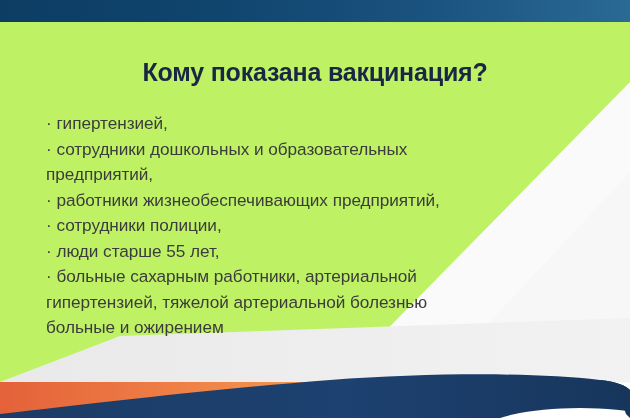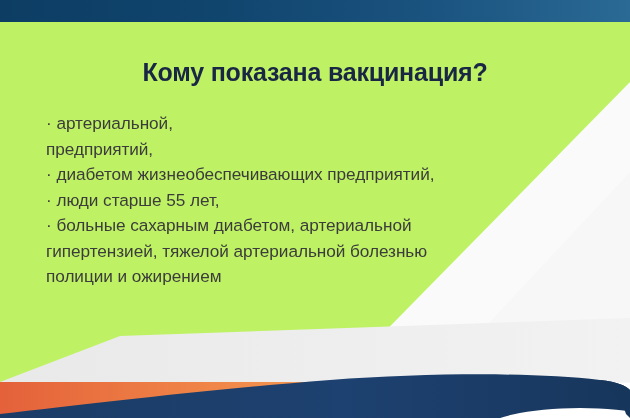--- a/index.html
+++ b/index.html
@@ -91,27 +91,29 @@
   <svg id="bg-watermark" viewBox="0 0 630 396" preserveAspectRatio="none">
     <polygon points="630,60 630,396 300,396" fill="#fafafa"></polygon>
     <polygon points="630,150 630,396 400,396" fill="#f7f7f7"></polygon>
   </svg>
 
   <div id="top-banner"></div>
 
   <div id="title">Кому показана вакцинация?</div>
 
   <div id="body-text">
-    <div class="line">· артериальной,</div>
+    <div class="line">· гипертензией,</div>
+    <div class="line">· сотрудники дошкольных и образовательных</div>
     <div class="line">предприятий,</div>
-    <div class="line">· диабетом жизнеобеспечивающих предприятий,</div>
+    <div class="line">· работники жизнеобеспечивающих предприятий,</div>
+    <div class="line">· сотрудники полиции,</div>
     <div class="line">· люди старше 55 лет,</div>
-    <div class="line">· больные сахарным диабетом, артериальной</div>
+    <div class="line">· больные сахарным работники, артериальной</div>
     <div class="line">гипертензией, тяжелой артериальной болезнью</div>
-    <div class="line">полиции и ожирением</div>
+    <div class="line">больные и ожирением</div>
   </div>
 
   <svg id="bottom-decor" viewBox="0 0 630 100" preserveAspectRatio="none">
 
     <defs>
       <linearGradient id="gradOrange" x1="0" y1="0" x2="1" y2="0">
         <stop offset="0%" stop-color="#e4613a"></stop>
         <stop offset="45%" stop-color="#ef8246"></stop>
         <stop offset="100%" stop-color="#f7a85a"></stop>
       </linearGradient>

